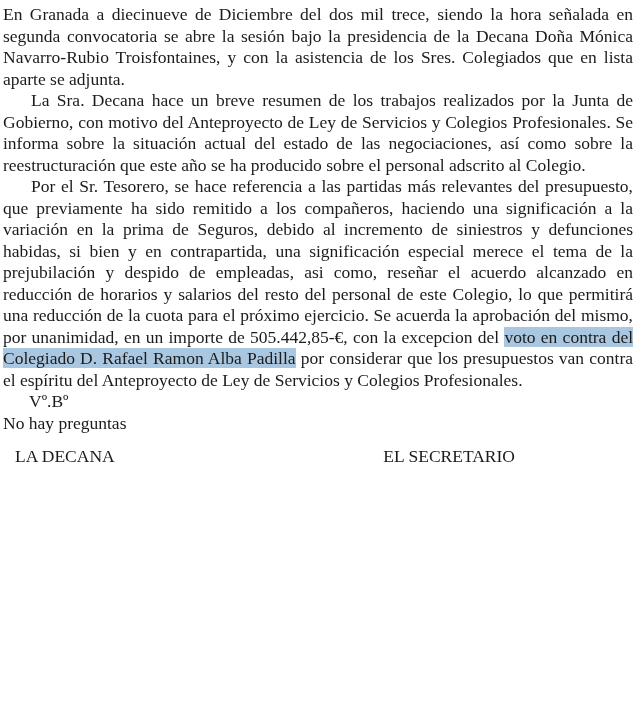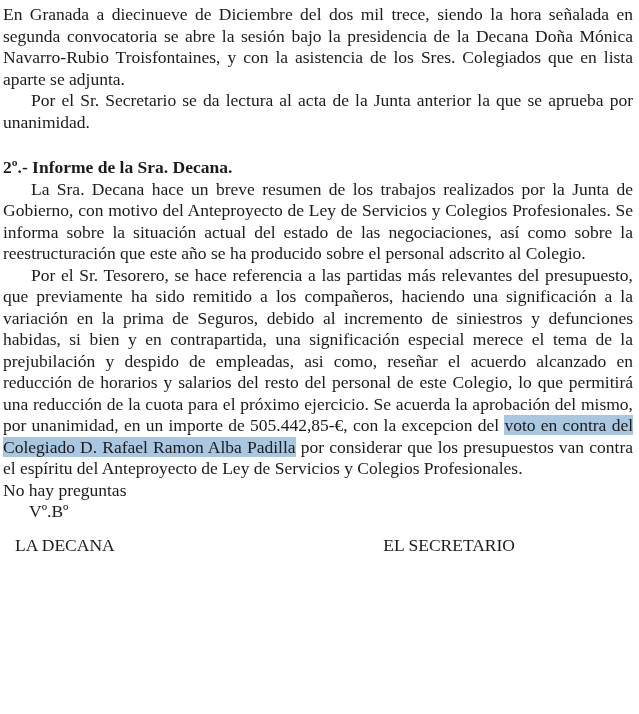--- a/index.html
+++ b/index.html
@@ -66,32 +66,30 @@
   }
 </style>
 </head>
 <body>
 
 <div class="page">
 
   <p class="para no-indent">En Granada a diecinueve de Diciembre del dos mil trece, siendo la hora señalada en segunda convocatoria se abre la sesión bajo la presidencia de la Decana Doña Mónica Navarro-Rubio Troisfontaines, y con la asistencia de los Sres. Colegiados que en lista aparte se adjunta.</p>
 
 
-  <p class="para">Por el Sr. Secretario se da lectura al acta de la Junta anterior la que se aprueba por unanimidad.</p>
 
-  <h2 class="heading spaced">2º.- Informe de la Sra. Decana.</h2>
 
   <p class="para">La Sra. Decana hace un breve resumen de los trabajos realizados por la Junta de Gobierno, con motivo del Anteproyecto de Ley de Servicios y Colegios Profesionales. Se informa sobre la situación actual del estado de las negociaciones, así como sobre la reestructuración que este año se ha producido sobre el personal adscrito al Colegio.</p>
 
 
   <p class="para"><span>Por el Sr. Tesorero, se hace referencia a las partidas más relevantes del presupuesto, que previamente ha sido remitido a los compañeros, haciendo una significación a la variación en la prima de Seguros, debido al incremento de siniestros y defunciones habidas, si bien y en contrapartida, una significación especial merece el tema de la prejubilación y despido de empleadas, asi como, reseñar el acuerdo alcanzado en reducción de horarios y salarios del resto del personal de este Colegio, lo que permitirá una reducción de la cuota para el próximo ejercicio. Se acuerda la aprobación del mismo, por unanimidad, en un importe de 505.442,85-€, con la excepcion del </span><span class="highlight">voto en contra del Colegiado D. Rafael Ramon Alba Padilla</span><span> por considerar que los presupuestos van contra el espíritu del Anteproyecto de Ley de Servicios y Colegios Profesionales.</span></p>
 
 
+  <p class="line vobo">Vº.Bº</p>
+
   <p class="line">No hay preguntas</p>
-
-  <p class="line vobo">Vº.Bº</p>
 
   <div class="signatures">
     <span class="sig-left">LA DECANA</span>
     <span class="sig-right">EL SECRETARIO</span>
   </div>
 
 </div>
 
 </body></html>

